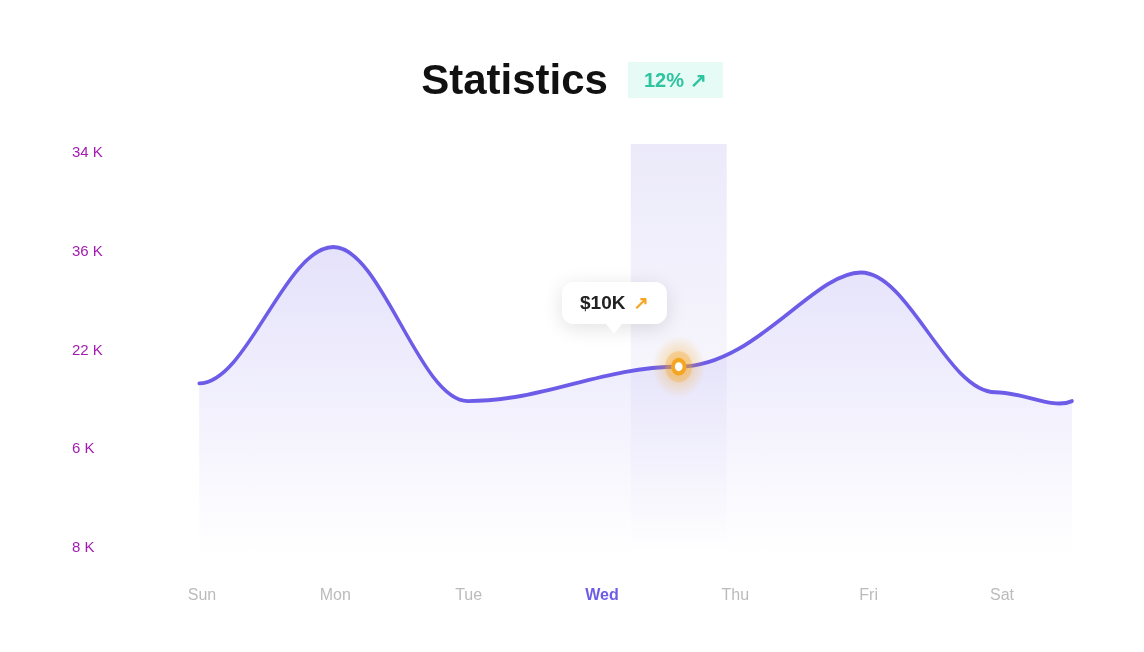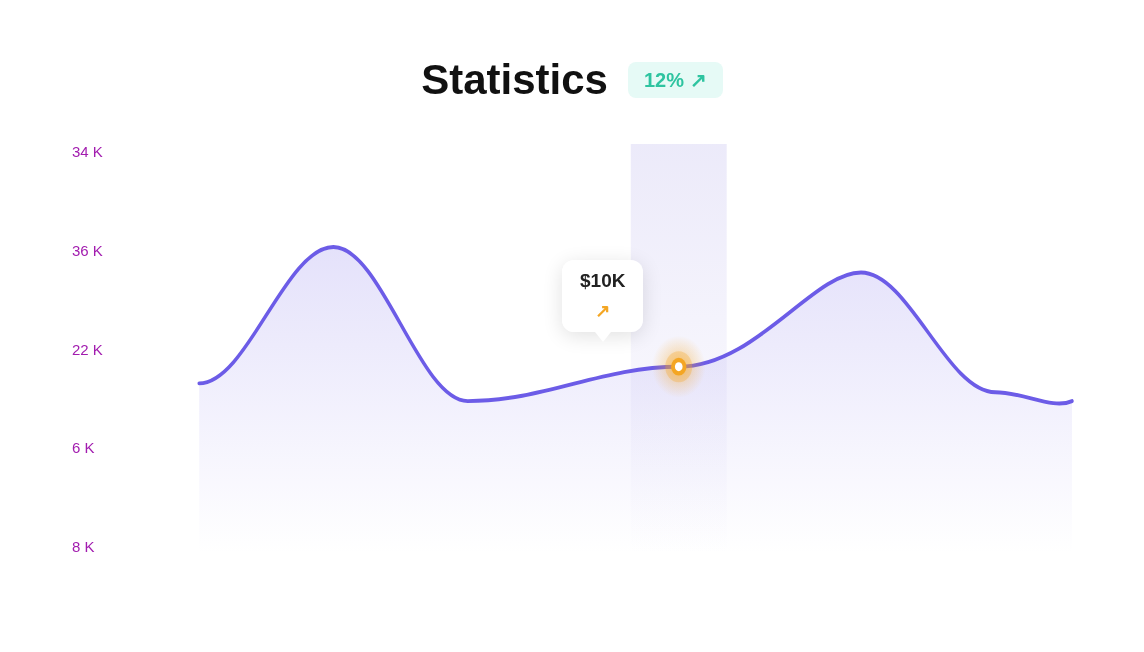--- a/index.html
+++ b/index.html
@@ -36,21 +36,21 @@
       font-size: 42px;
       font-weight: 800;
       color: #111;
     }
     .badge {
       background: #e6faf6;
       color: #2ec4a0;
       font-size: 20px;
       font-weight: 600;
       padding: 6px 16px;
-      border-radius: 8px;
+      border-radius: 0;
       display: flex;
       align-items: center;
       gap: 6px;
     }
     .badge-arrow {
       color: #2ec4a0;
       font-size: 20px;
     }
     .weekly-selector {
       display: flex;
@@ -122,23 +122,22 @@
       border-radius: 12px;
       padding: 10px 18px;
       font-size: 19px;
       font-weight: 700;
       color: #222;
       box-shadow: 0 4px 20px rgba(0,0,0,0.12);
       display: flex;
       align-items: center;
       gap: 8px;
       white-space: nowrap;
-      top: 116px;
+      top: 138px;
       left: 490px;
-      flex-direction: column;
     }
     .tooltip-arrow-up {
       color: #f4a623;
       font-size: 18px;
     }
     .tooltip::after {
       content: '';
       position: absolute;
       bottom: -10px;
       left: 50%;
@@ -203,14 +202,23 @@
         <circle cx="570" cy="201" r="8" fill="#f4a623"></circle>
         <circle cx="570" cy="201" r="4" fill="#fff"></circle>
       </svg>
     </div>
 
     <div class="tooltip">
       <span>$10K</span>
       <span class="tooltip-arrow-up">↗</span>
     </div>
 
+    <div class="x-labels">
+      <span class="x-label">Sun</span>
+      <span class="x-label">Mon</span>
+      <span class="x-label">Tue</span>
+      <span class="x-label active">Wed</span>
+      <span class="x-label">Thu</span>
+      <span class="x-label">Fri</span>
+      <span class="x-label">Sat</span>
+    </div>
   </div>
 </div>
 
 </body></html>

